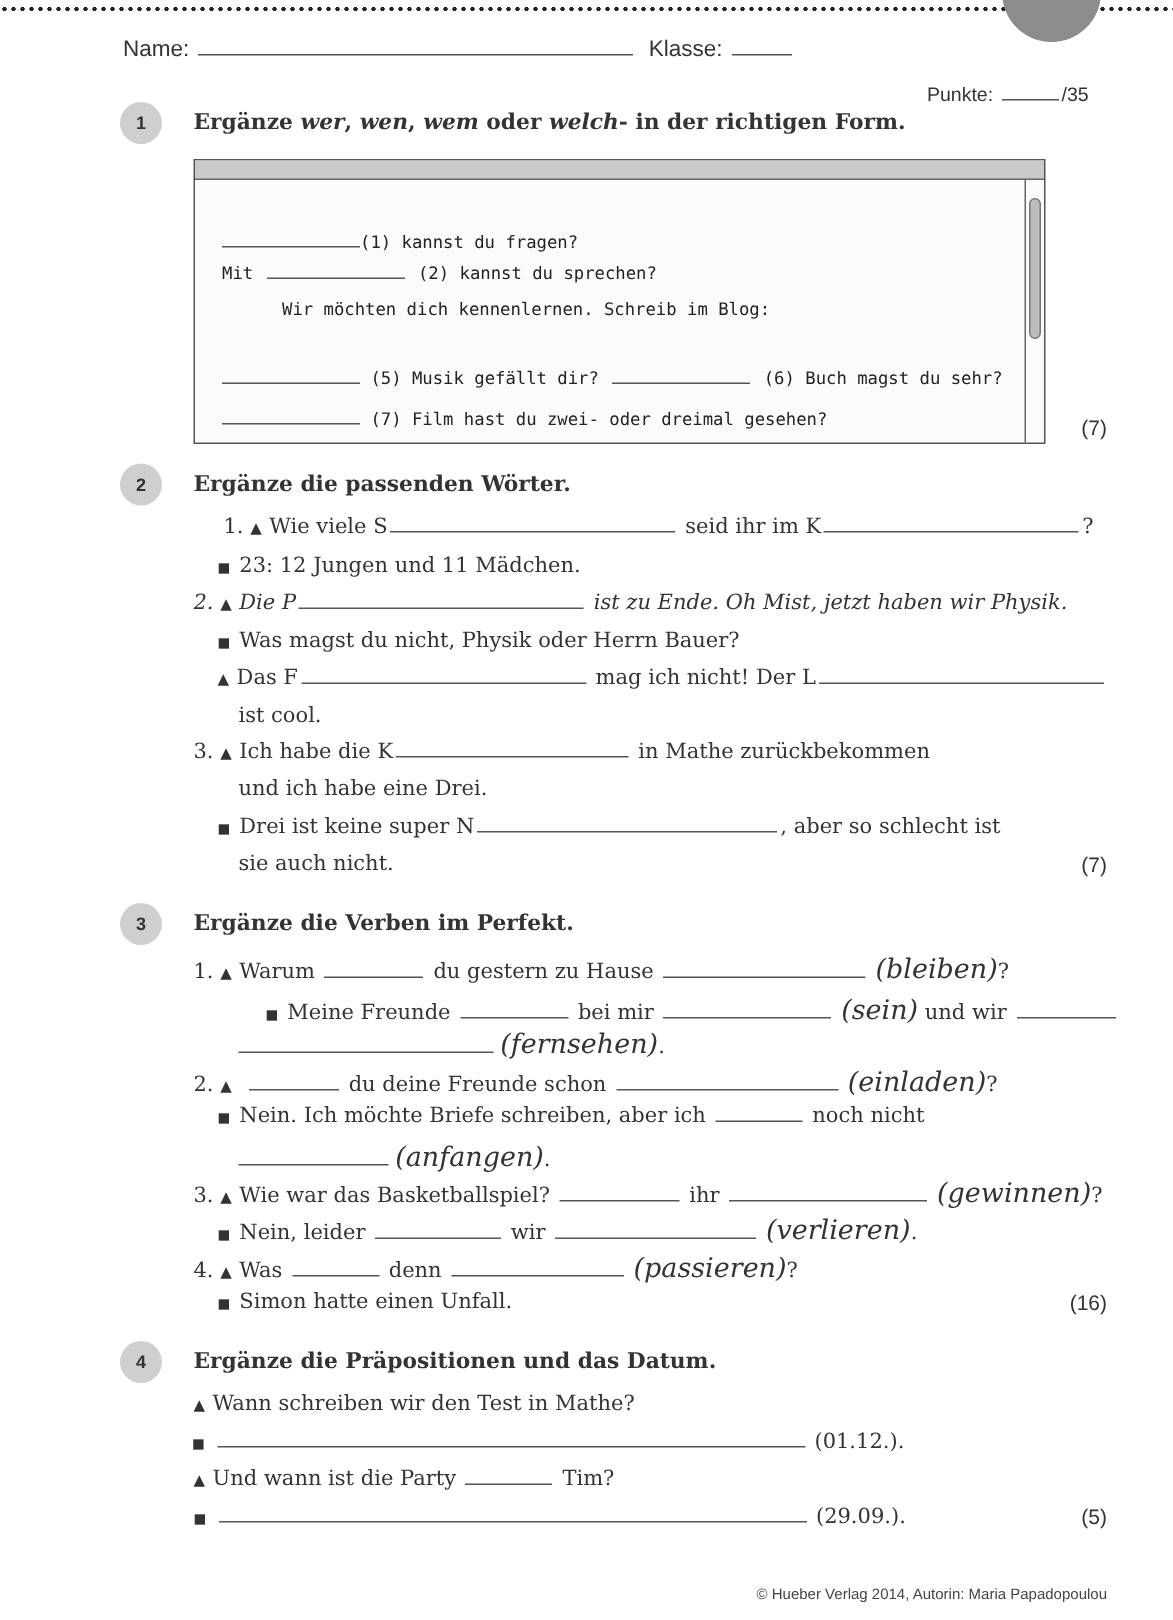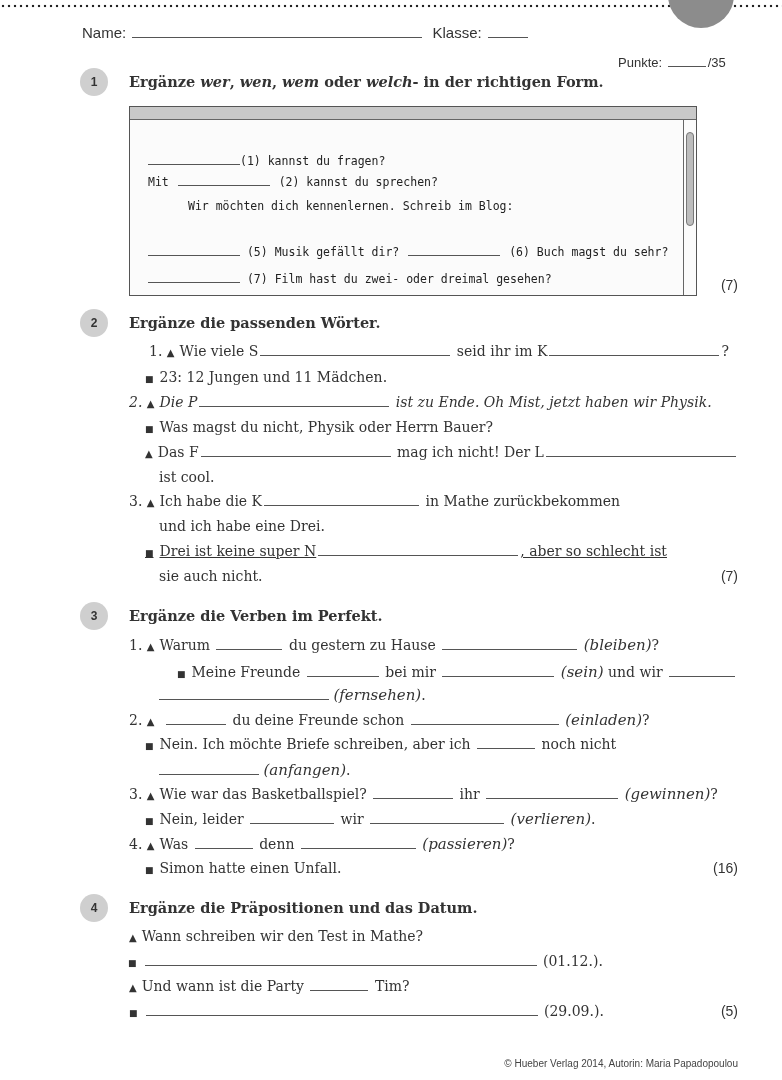--- a/index.html
+++ b/index.html
@@ -22,21 +22,21 @@
   .blank { display: inline-block; border-bottom: 1px solid #555; height: 0; vertical-align: baseline; margin: 0 2px; }
   .num-circle {
     position: absolute; width: 28px; height: 28px; border-radius: 50%;
     background: #cfcfcf; color: #333; font-family: "Liberation Sans", sans-serif;
     font-weight: bold; font-size: 12px; text-align: center; line-height: 28px;
   }
   .ex-title { position: absolute; left: 129px; font-weight: bold; font-size: 14.5px; white-space: nowrap; }
   .line { position: absolute; white-space: nowrap; font-size: 14px; }
   .tri { font-size: 10px; margin-right: 5px; }
   .sq { font-size: 9px; margin-right: 6px; }
-  .hint { font-style: italic; font-size: 15px; }
+  .hint { font-style: italic; font-size: 18px; }
   .score { position: absolute; right: 44px; font-size: 14px; font-family: "Liberation Sans", sans-serif; }
   .blog {
     position: absolute; left: 129px; top: 106px; width: 566px; height: 188px;
     border: 1.5px solid #555; background: #fbfbfb;
   }
   .blog-bar { position: absolute; left: 0; top: 0; right: 0; height: 12px; background: #c9c9c9; border-bottom: 1.5px solid #666; }
   .blog-sep { position: absolute; right: 12px; top: 13px; bottom: 0; border-left: 1.5px solid #666; }
   .blog-scroll { position: absolute; right: 2px; top: 25px; width: 6px; height: 92px; border: 1.5px solid #777; border-radius: 4px; background: #bdbdbd; }
   .mono { font-family: "DejaVu Sans Mono", monospace; font-size: 11.5px; color: #222; }
   .bl { position: absolute; left: 18px; white-space: nowrap; }
@@ -113,21 +113,21 @@
   <span class="tri">▲</span><span>Das F</span><span class="blank" style="width:190px;"></span>
   <span>mag ich nicht! Der L</span><span class="blank" style="width:190px;"></span>
 </div>
 <div class="line" style="left:159px; top:469px;">ist cool.</div>
 <div class="line" style="left:129px; top:493px;">
   <span>3.</span>
   <span class="tri">▲</span><span>Ich habe die K</span><span class="blank" style="width:155px;"></span>
   <span>in Mathe zurückbekommen</span>
 </div>
 <div class="line" style="left:159px; top:518px;">und ich habe eine Drei.</div>
-<div class="line" style="left:145px; top:543px;text-decoration:underline;">
+<div class="line" style="left:145px; top:543px;">
   <span class="sq">■</span><span>Drei ist keine super N</span><span class="blank" style="width:200px;"></span><span>, aber so schlecht ist</span>
 </div>
 <div class="line" style="left:159px; top:568px;">sie auch nicht.</div>
 <div class="score" style="top:568px;">(7)</div>
 
 <div class="num-circle" style="left:80px; top:602px;">3</div>
 <div class="ex-title" style="top:607px;">Ergänze die Verben im Perfekt.</div>
 
 <div class="line" style="left:129px; top:636px;">
   <span>1.</span>

